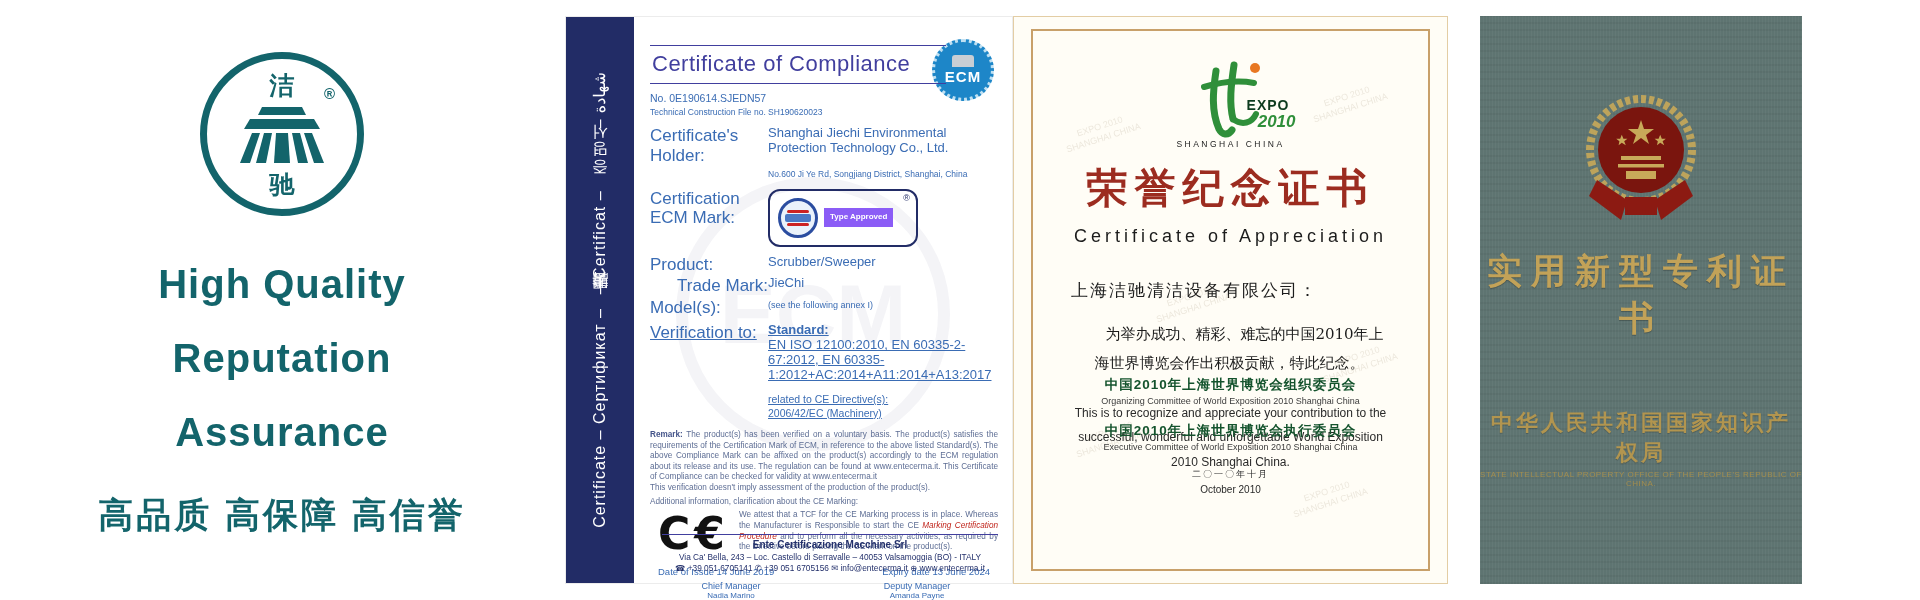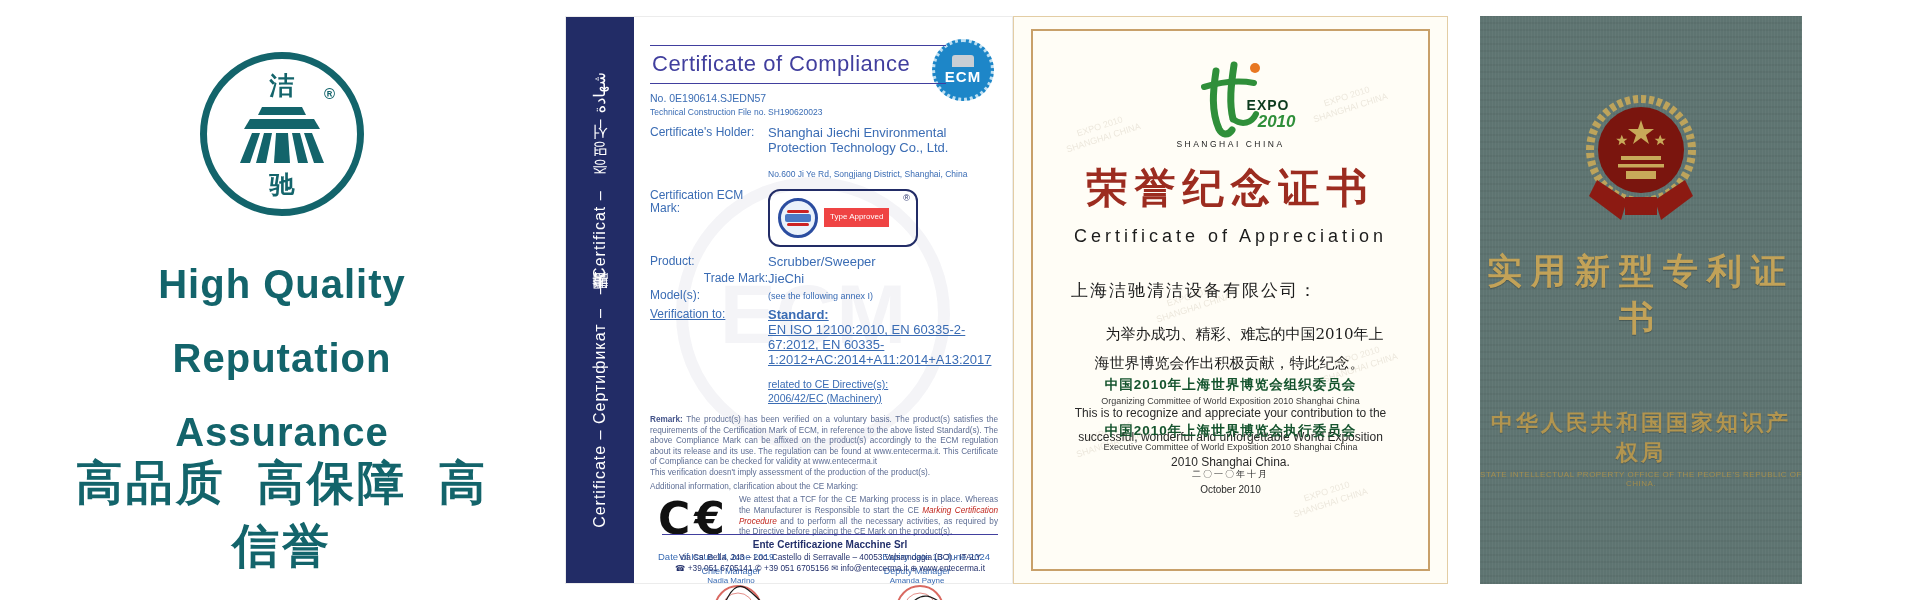--- a/index.html
+++ b/index.html
@@ -8,21 +8,21 @@
 
   
   .brand{position:absolute;left:62px;top:40px;width:440px;text-align:center;color:#13646b;}
   .logo-circle{position:relative;width:150px;height:150px;margin:12px auto 0;border:7px solid #13646b;border-radius:50%;}
   .logo-top{position:absolute;top:10px;left:0;right:0;font-size:25px;font-weight:bold;}
   .logo-reg{position:absolute;top:26px;right:22px;font-size:15px;font-weight:bold;}
   .logo-bottom{position:absolute;bottom:8px;left:0;right:0;font-size:25px;font-weight:bold;}
   .logo-glyph{position:absolute;top:46px;left:25px;}
   .tagline{margin-top:48px;font-size:40px;font-weight:bold;line-height:1.0;letter-spacing:1px;}
   .tagline div{margin-top:34px;}
-  .tagline-cn{font-size:47px;font-weight:bold;letter-spacing:3px;font-family:Liberation Mono, monospace;}
+  .tagline-cn{margin-top:40px;font-size:35px;font-weight:bold;letter-spacing:3px;font-family:Liberation Sans, sans-serif;}
 
   
   .ecm{position:absolute;left:565px;top:16px;width:448px;height:568px;background:#ffffff;
        border:1px solid #ececec;box-sizing:border-box;}
   .ecm-sidebar{position:absolute;left:0;top:0;width:68px;height:100%;background:#222c66;
        display:flex;align-items:center;justify-content:center;}
   .ecm-sidebar span{writing-mode:vertical-rl;transform:rotate(180deg);color:#ffffff;
        font-size:16px;letter-spacing:1px;white-space:nowrap;}
   .ecm-body{position:absolute;left:68px;top:0;right:0;bottom:0;padding:14px 14px 0 16px;color:#3a6cb4;}
   .ecm-watermark{position:absolute;left:110px;top:160px;width:250px;height:250px;border:12px solid rgba(35,48,107,0.05);
@@ -31,30 +31,30 @@
   .ecm-title{margin-top:14px;width:292px;border-top:1.5px solid #413f9e;border-bottom:1.5px solid #413f9e;
        padding:5px 2px 6px;font-size:22px;color:#413f9e;letter-spacing:0.5px;}
   .ecm-logo{position:absolute;top:22px;right:18px;width:62px;height:62px;border-radius:50%;
        background:#1d86c8;border:3px dotted #bfe0f2;box-sizing:border-box;
        display:flex;align-items:center;justify-content:center;flex-direction:column;}
   .ecm-logo .mc{width:22px;height:12px;background:#c9ced4;border-radius:3px 3px 0 0;margin-bottom:1px;}
   .ecm-logo .tx{color:#ffffff;font-weight:bold;font-size:15px;letter-spacing:1px;}
   .ecm-no{margin-top:8px;font-size:10.5px;}
   .ecm-tcf{margin-top:3px;font-size:8.5px;}
   .row{display:flex;margin-top:9px;}
-  .row .lbl{width:118px;flex:none;font-size:12px;line-height:1.15;}
+  .row .lbl{width:118px;flex:none;font-size:17px;line-height:1.15;}
   .row .val{font-size:13px;line-height:1.15;}
   .val .addr{font-size:8.5px;margin-top:14px;}
   .mark-badge{position:relative;width:150px;height:58px;border:2px solid #222c66;border-radius:12px;
        display:flex;align-items:center;gap:6px;padding:4px 8px;box-sizing:border-box;}
   .mark-badge .mini{width:40px;height:40px;border-radius:50%;border:3px solid #2b4da0;box-sizing:border-box;
        background:#eaf2fb;display:flex;flex-direction:column;align-items:center;justify-content:center;}
   .mark-badge .mini i{display:block;width:22px;height:3px;background:#c22;border-radius:2px;margin:1px 0;}
   .mark-badge .mini u{display:block;width:26px;height:8px;background:#4a78c4;border-radius:2px;}
-  .mark-badge .approved{background:#ef4444;color:#fff;font-size:8px;text-align:center;padding:4px 6px;line-height:1.3;}
+  .mark-badge .approved{background:#8b5cf6;color:#fff;font-size:8px;text-align:center;padding:4px 6px;line-height:1.3;font-weight:bold;}
   .mark-badge .reg{position:absolute;top:2px;right:6px;font-size:9px;color:#222c66;}
   .std{font-size:11px;line-height:1.25;}
   .std b{font-weight:bold;}
   .directive{margin-top:10px;font-size:10.5px;line-height:1.3;}
   .remark{margin-top:10px;font-size:8.2px;line-height:1.28;color:#5d6d94;text-align:justify;}
   .remark b{color:#44548a;}
   .addinfo{margin-top:4px;font-size:8.2px;color:#5d6d94;}
   .ce-row{display:flex;margin-top:4px;align-items:flex-start;}
   .ce-mark{font-size:44px;font-weight:bold;color:#111;font-family:"DejaVu Sans",sans-serif;
        letter-spacing:4px;line-height:1;margin:2px 10px 0 8px;}

